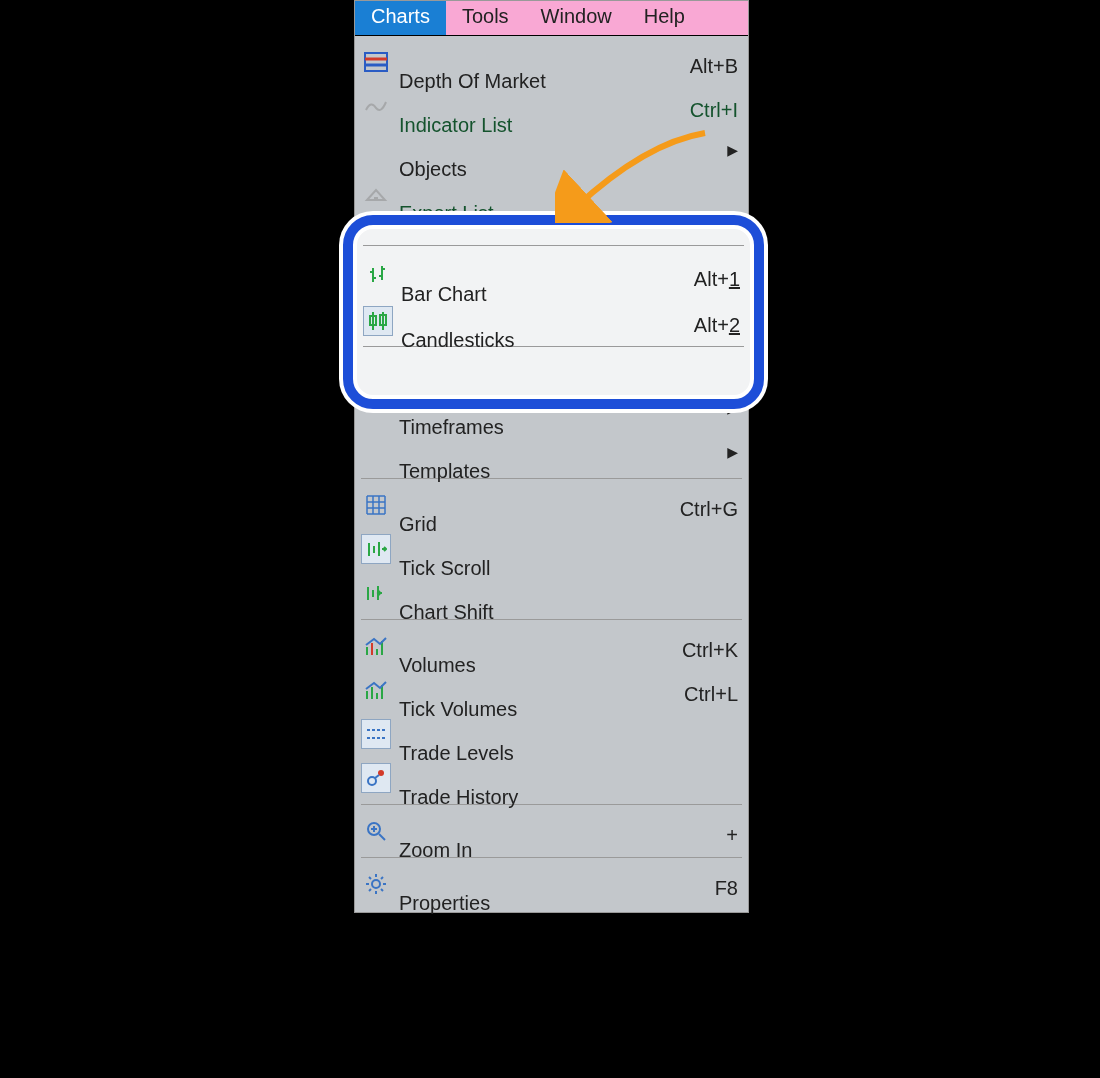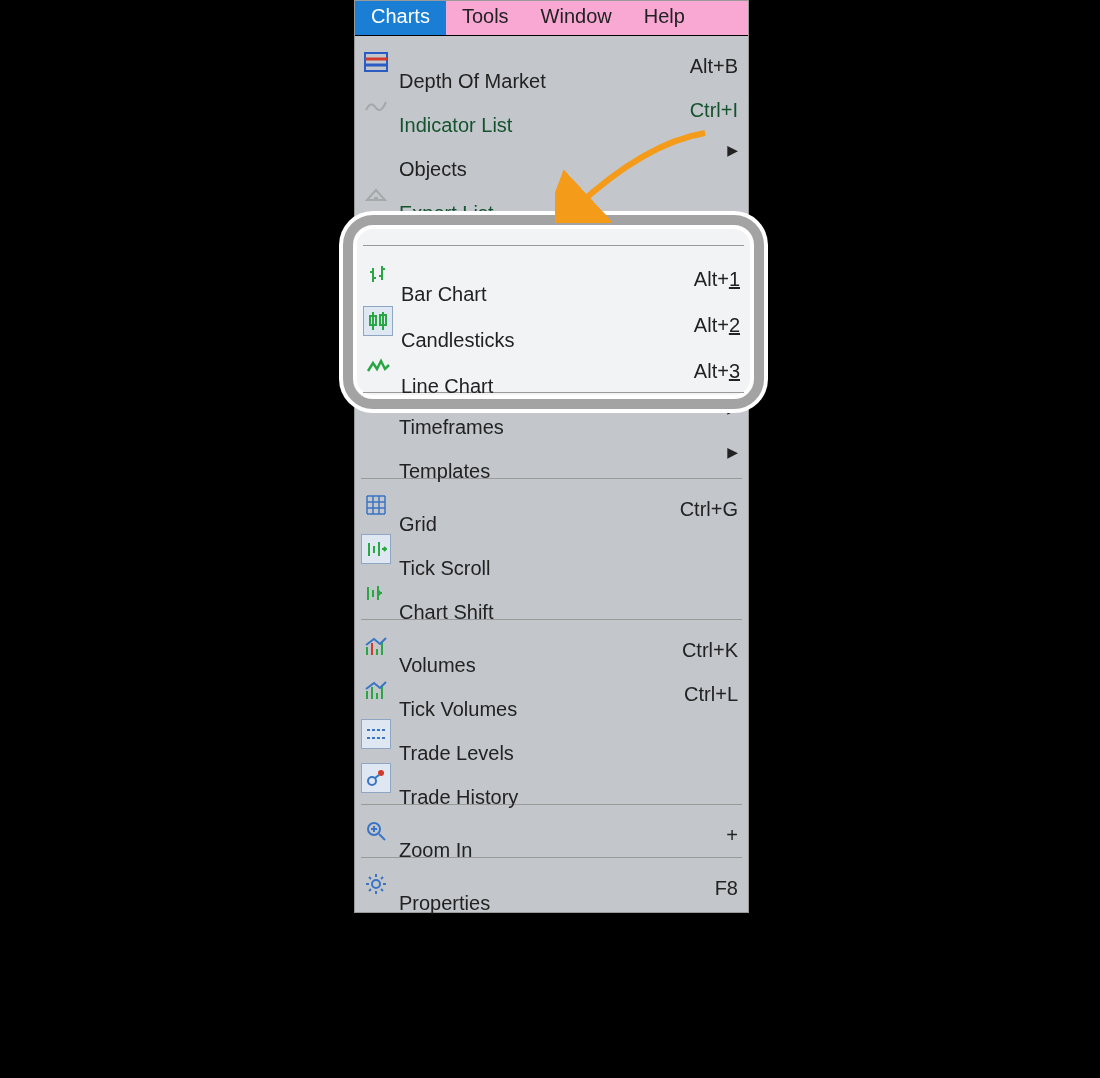--- a/index.html
+++ b/index.html
@@ -84,21 +84,21 @@
     background: #dfe8f2;
     box-sizing: border-box;
   }
   
   .highlight-box {
     position: absolute;
     left: 343px;
     top: 215px;
     width: 421px;
     height: 194px;
-    border: 10px solid #a3a3a3;
+    border: 10px solid #1d4ed8;
     border-radius: 30px;
     box-sizing: border-box;
     box-shadow: 0 0 0 4px #fff inset, 0 0 0 4px #fff;
     background: #f2f3f4;
     overflow: hidden;
     padding-top: 18px;
   }
   .highlight-box .sep-inner {
     height: 1px; background:#9a9a9a; margin: 2px 10px 6px 10px;
   }
@@ -354,29 +354,20 @@
             <rect x="3" y="6" width="6" height="9"></rect>
             <line x1="16" y1="2" x2="16" y2="20"></line>
             <rect x="13" y="5" width="6" height="10"></rect>
           </g>
         </svg>
     </span>
     <span class="label">Candlesticks</span>
     <span class="shortcut"><span>Alt+</span><span class="ul">2</span></span>
   </div>
 
-  <div class="row">
-    <span class="icon">
-      <svg width="24" height="20">
-          <path d="M2 14 L7 6 L11 12 L15 4 L19 12 L23 8" fill="none" stroke="#2aa745" stroke-width="2.5"></path>
-        </svg>
-    </span>
-    <span class="label">Line Chart</span>
-    <span class="shortcut"><span>Alt+</span><span class="ul">3</span></span>
-  </div>
 
   <div class="sep-inner"></div>
 </div>
 
 <svg class="arrow" viewBox="0 0 160 100">
   <defs>
     <marker id="ah" markerWidth="12" markerHeight="12" refX="3" refY="6" orient="auto">
       <path d="M0 0 L12 6 L0 12 Z" fill="#f59b1a"></path>
     </marker>
   </defs>

